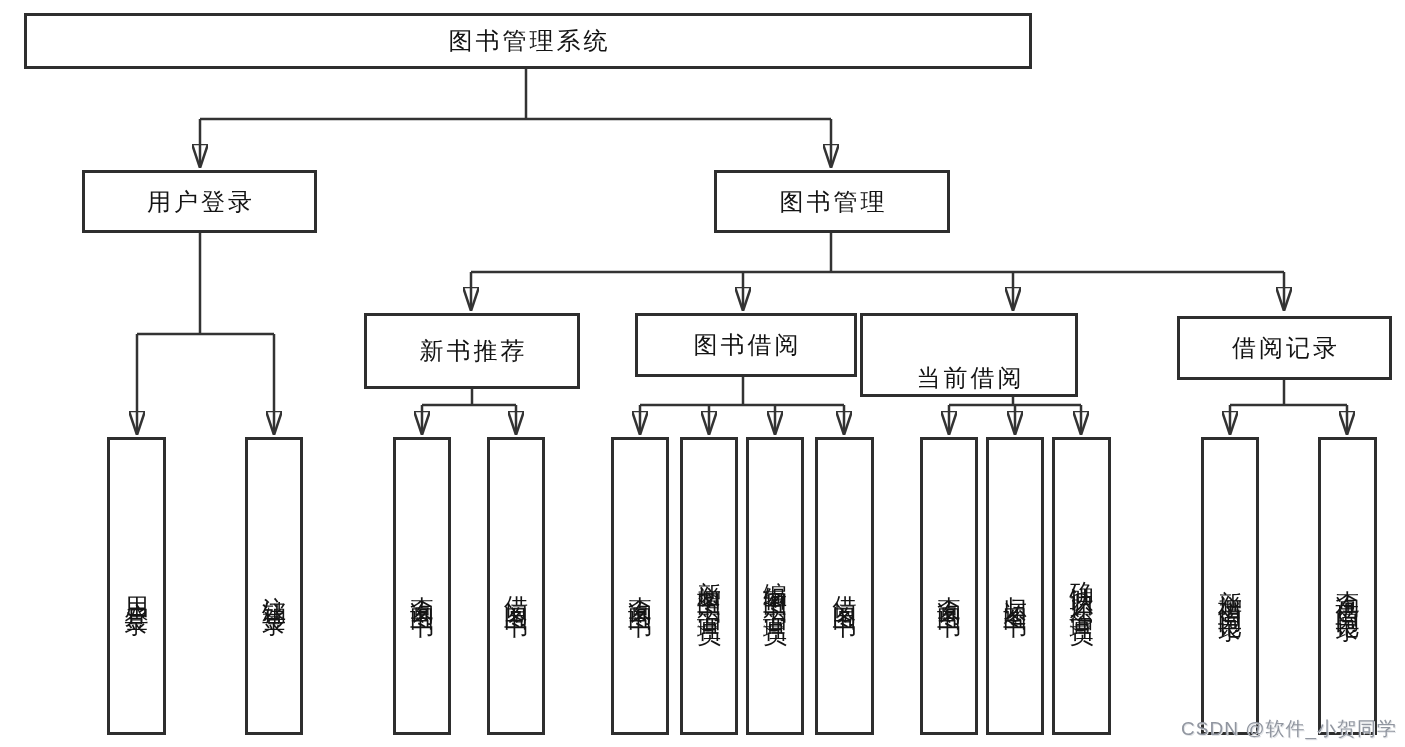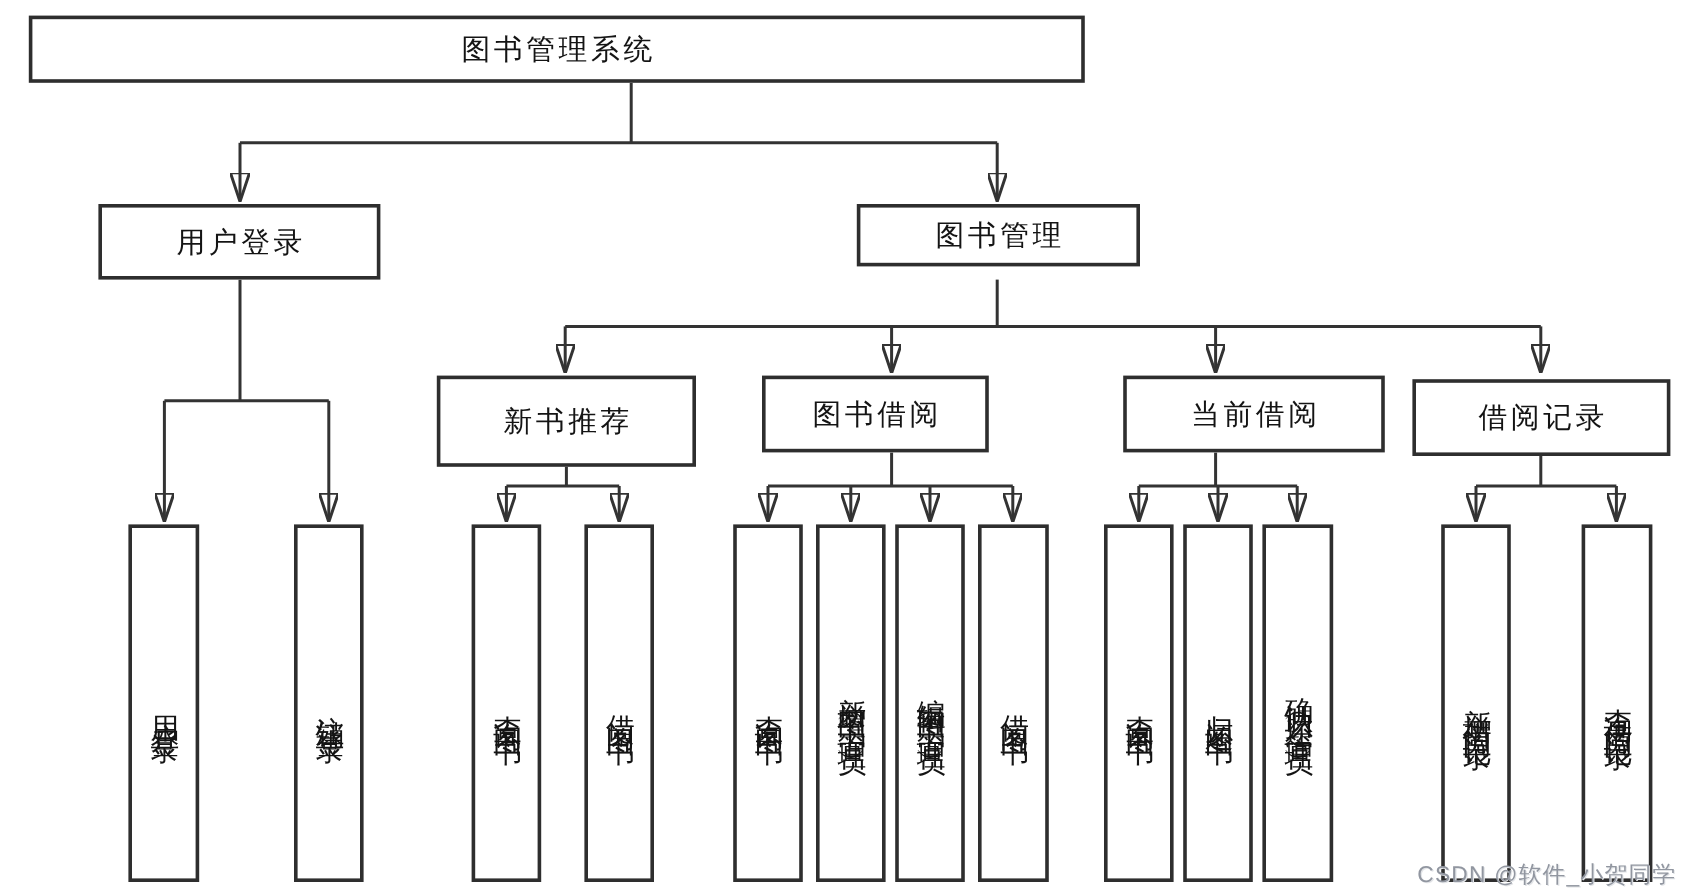--- a/index.html
+++ b/index.html
@@ -113,38 +113,38 @@
     <path d="M949,405 V433" marker-end="url(#arrow)"></path>
     <path d="M1015,405 V433" marker-end="url(#arrow)"></path>
     <path d="M1081,405 V433" marker-end="url(#arrow)"></path>
 
     <path d="M1284,377 V405"></path>
     <path d="M1230,405 H1347"></path>
     <path d="M1230,405 V433" marker-end="url(#arrow)"></path>
     <path d="M1347,405 V433" marker-end="url(#arrow)"></path>
   </svg>
 
-  <div class="node hbox" style="left:24px; top:13px; width:880px; height:56px;">
+  <div class="node hbox" style="left:24px; top:13px; width:1008px; height:56px;">
     <span class="lbl">图书管理系统</span>
   </div>
 
   <div class="node hbox" style="left:82px; top:170px; width:235px; height:63px;">
     <span class="lbl">用户登录</span>
   </div>
-  <div class="node hbox" style="left:714px; top:170px; width:236px; height:52px;">
+  <div class="node hbox" style="left:714px; top:170px; width:236px; height:63px;">
     <span class="lbl">图书管理</span>
   </div>
 
   <div class="node hbox" style="left:364px; top:313px; width:216px; height:76px;">
     <span class="lbl">新书推荐</span>
   </div>
-  <div class="node hbox" style="left:635px; top:313px; width:189px; height:64px;">
+  <div class="node hbox" style="left:635px; top:313px; width:222px; height:64px;">
     <span class="lbl">图书借阅</span>
   </div>
-  <div class="node hbox" style="left:936px; top:313px; width:218px; height:64px;">
+  <div class="node hbox" style="left:860px; top:313px; width:218px; height:84px;align-items:flex-end;">
     <span class="lbl">当前借阅</span>
   </div>
   <div class="node hbox" style="left:1177px; top:316px; width:215px; height:64px;">
     <span class="lbl">借阅记录</span>
   </div>
 
   <div class="node vbox" style="left:107px; width:59px;">
     <span class="lbl">用户登录</span>
   </div>
   <div class="node vbox" style="left:245px;">

